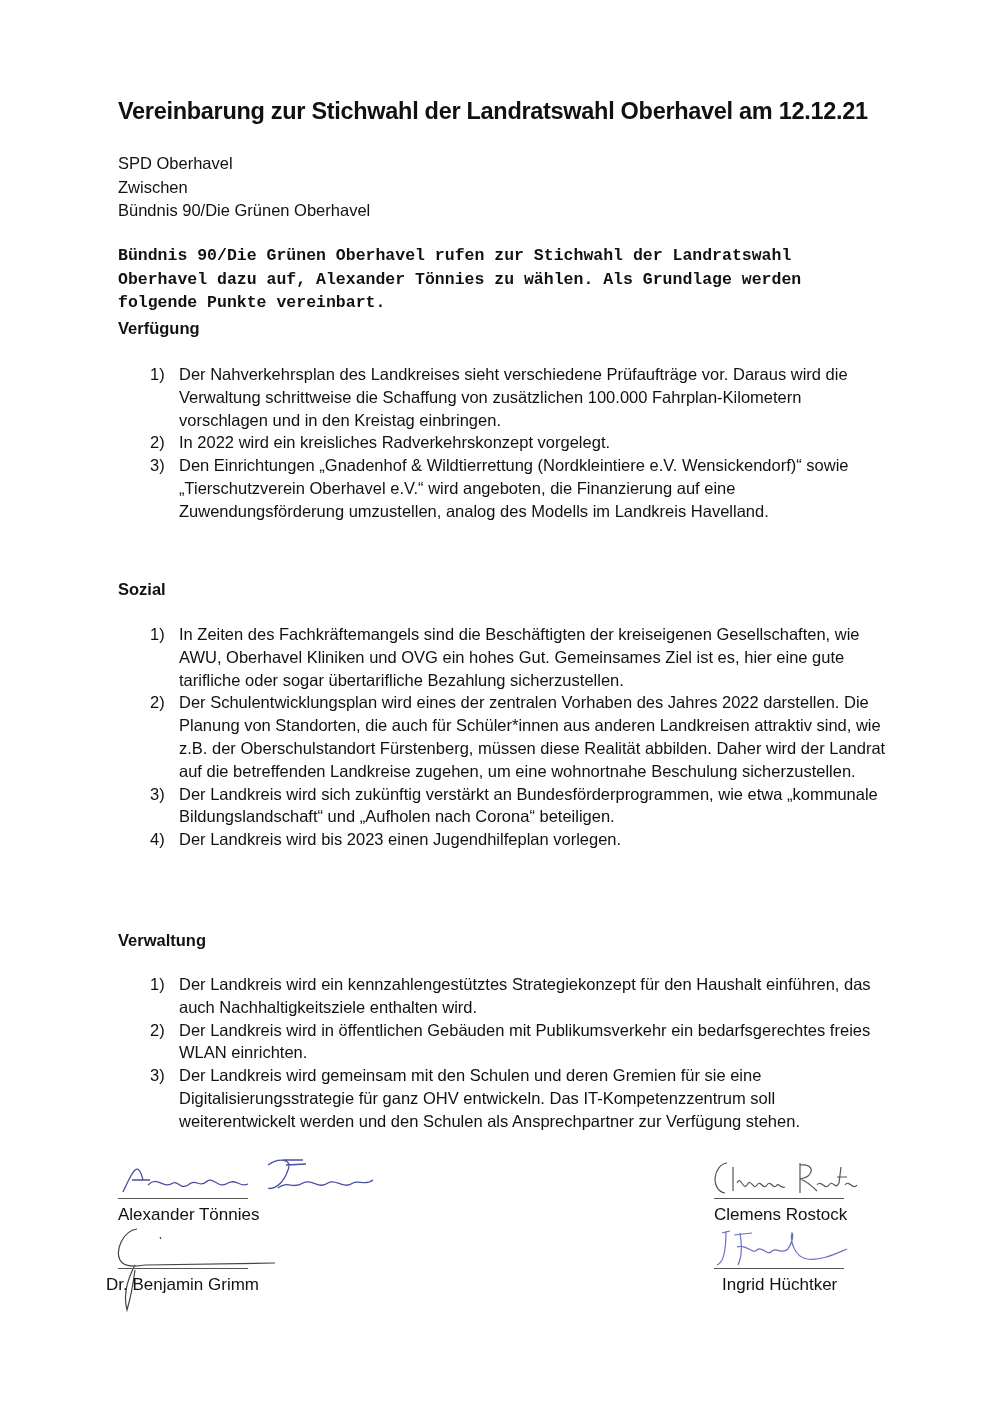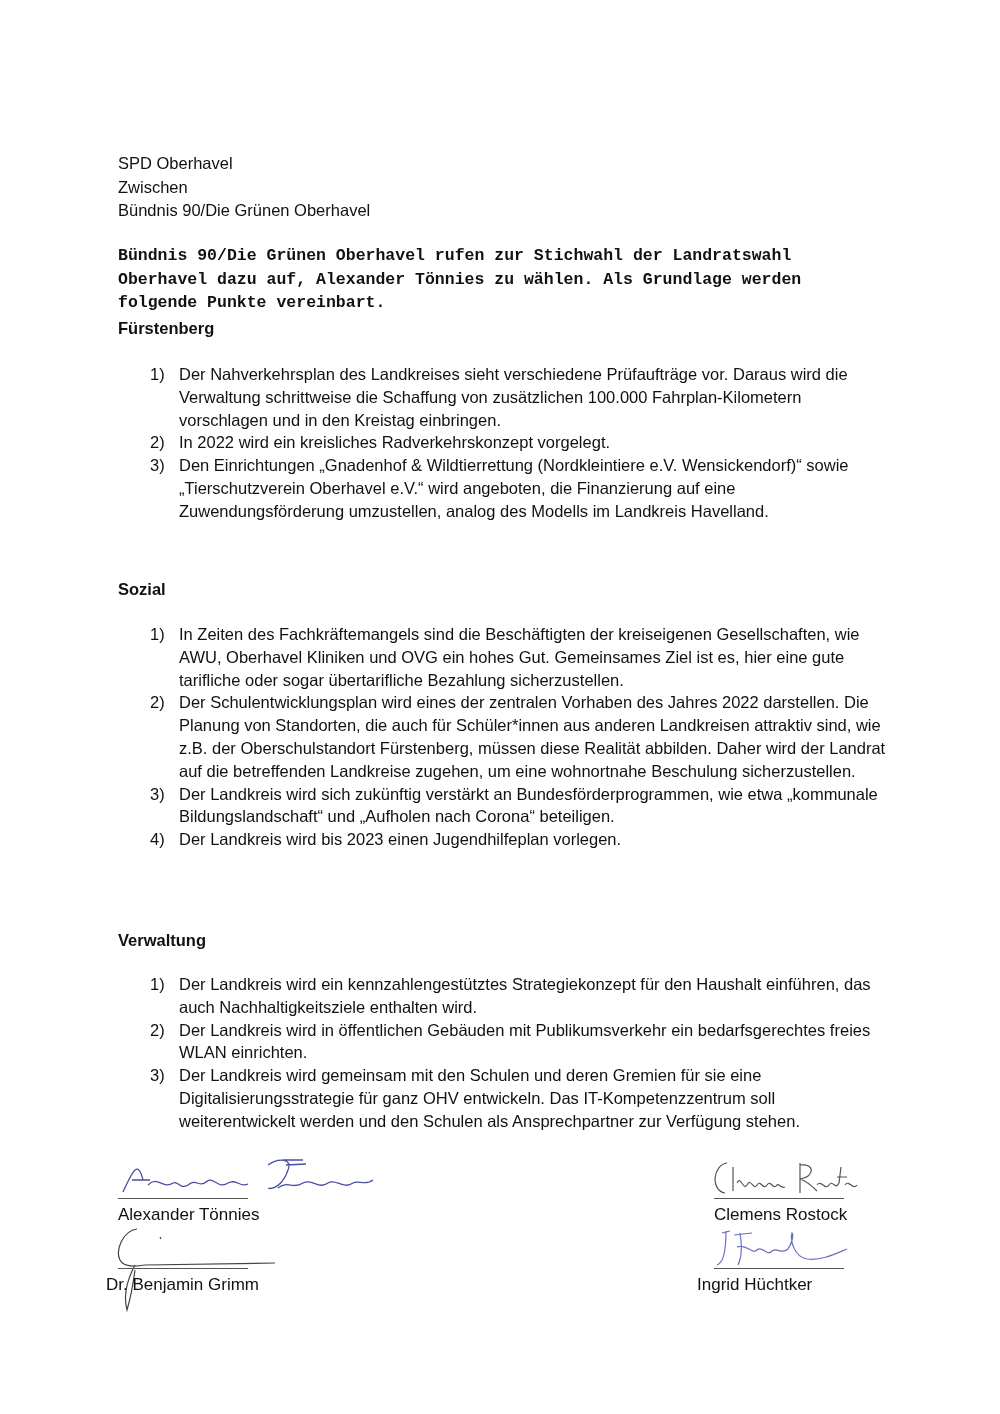--- a/index.html
+++ b/index.html
@@ -17,30 +17,31 @@
   ol.items li .num { position: absolute; left: 32px; top: 0; }
   .sig { position: absolute; font-size: 17px; }
   .sig-line { position: absolute; height: 1px; background: #555; }
   svg.signature { position: absolute; overflow: visible; }
 </style>
 </head>
 <body>
 
 <div class="page">
 
+  <div class="title">Vereinbarung zur Stichwahl der Landratswahl Oberhavel am 12.12.21</div>
 
   <div class="parties">
     <div>SPD Oberhavel</div>
     <div>Zwischen</div>
     <div>Bündnis 90/Die Grünen Oberhavel</div>
   </div>
 
   <div class="intro">Bündnis 90/Die Grünen Oberhavel rufen zur Stichwahl der Landratswahl Oberhavel dazu auf, Alexander Tönnies zu wählen. Als Grundlage werden folgende Punkte vereinbart.</div>
 
-  <div class="section-heading" style="top:319px;">Fürstenberg</div>
+  <div class="section-heading" style="top:319px;">Verfügung</div>
   <ol class="items" style="top:363px;">
     <li><span class="num">1)</span><span>Der Nahverkehrsplan des Landkreises sieht verschiedene Prüfaufträge vor. Daraus wird die Verwaltung schrittweise die Schaffung von zusätzlichen 100.000 Fahrplan-Kilometern vorschlagen und in den Kreistag einbringen.</span></li>
     <li><span class="num">2)</span><span>In 2022 wird ein kreisliches Radverkehrskonzept vorgelegt.</span></li>
     <li><span class="num">3)</span><span>Den Einrichtungen „Gnadenhof &amp; Wildtierrettung (Nordkleintiere e.V. Wensickendorf)“ sowie „Tierschutzverein Oberhavel e.V.“ wird angeboten, die Finanzierung auf eine Zuwendungsförderung umzustellen, analog des Modells im Landkreis Havelland.</span></li>
   </ol>
 
   <div class="section-heading" style="top:580px;">Sozial</div>
   <ol class="items" style="top:623px;">
     <li><span class="num">1)</span><span>In Zeiten des Fachkräftemangels sind die Beschäftigten der kreiseigenen Gesellschaften, wie AWU, Oberhavel Kliniken und OVG ein hohes Gut. Gemeinsames Ziel ist es, hier eine gute tarifliche oder sogar übertarifliche Bezahlung sicherzustellen.</span></li>
     <li><span class="num">2)</span><span>Der Schulentwicklungsplan wird eines der zentralen Vorhaben des Jahres 2022 darstellen. Die Planung von Standorten, die auch für Schüler*innen aus anderen Landkreisen attraktiv sind, wie z.B. der Oberschulstandort Fürstenberg, müssen diese Realität abbilden. Daher wird der Landrat auf die betreffenden Landkreise zugehen, um eine wohnortnahe Beschulung sicherzustellen.</span></li>
@@ -71,15 +72,15 @@
   <svg class="signature" style="left:105px;top:1225px;" width="180" height="90">
     <path d="M32,4 C18,6 10,25 15,35 C18,42 28,42 40,40 L170,38 M55,12 L56,14 M30,40 C22,55 18,70 22,85 C25,75 28,60 30,45" stroke="#444444" stroke-width="1.2" fill="none"></path>
   </svg>
   <div class="sig-line" style="left:118px;top:1268px;width:130px;"></div>
   <div class="sig" style="left:106px;top:1275px;">Dr. Benjamin Grimm</div>
 
   <svg class="signature" style="left:712px;top:1225px;" width="140" height="45">
     <path d="M10,8 L18,6 M14,6 C14,25 12,38 5,40 M28,8 C30,20 30,32 26,40 M22,10 L40,8 M25,22 C35,18 40,30 45,25 C50,20 55,32 60,26 C65,22 70,30 76,24 C80,18 82,10 80,8 C78,15 82,32 95,34 C110,36 125,28 135,24" stroke="#6a6fc0" stroke-width="1.2" fill="none"></path>
   </svg>
   <div class="sig-line" style="left:714px;top:1268px;width:130px;"></div>
-  <div class="sig" style="left:697px;top:1275px;">Ingrid Hüchtker</div>
+  <div class="sig" style="left:722px;top:1275px;">Ingrid Hüchtker</div>
 
 </div>
 
 </body></html>

